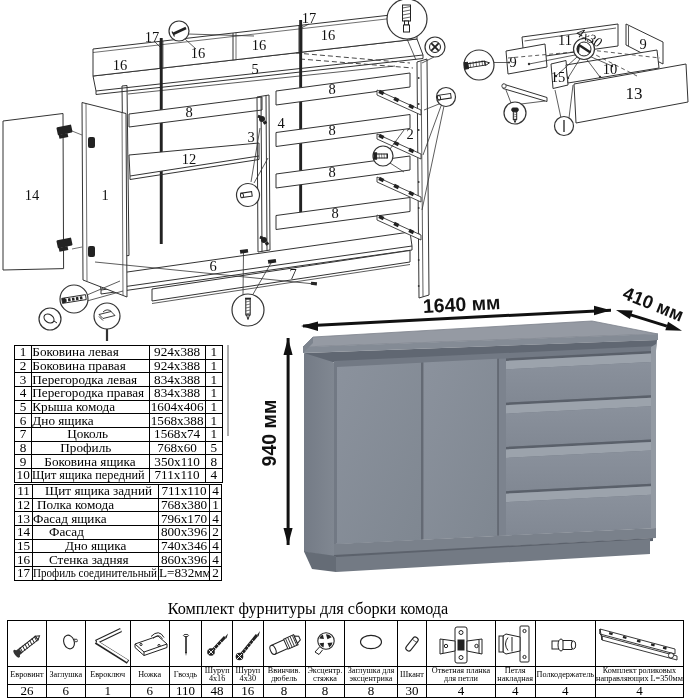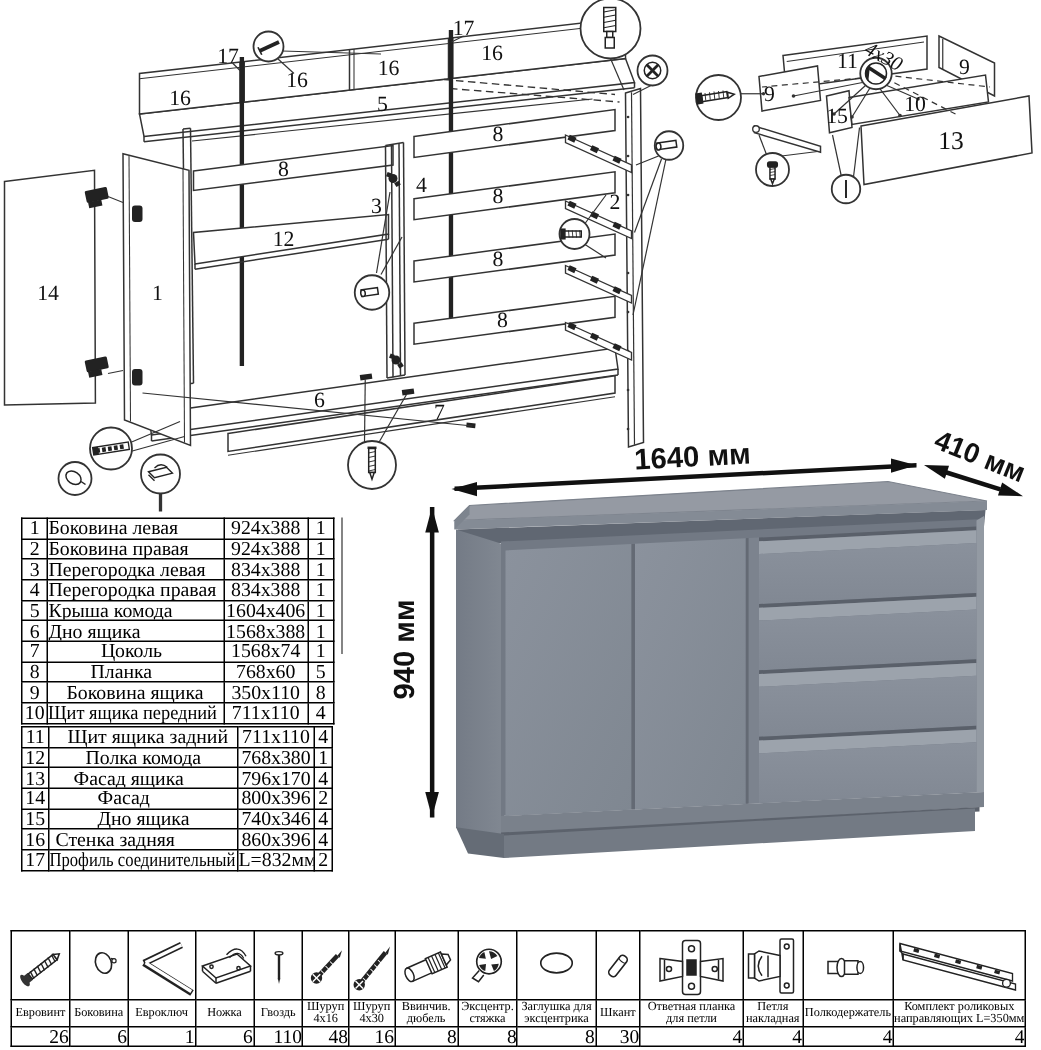--- a/index.html
+++ b/index.html
@@ -10,29 +10,30 @@
   
   .parts{position:absolute;left:14px;font-size:13.2px;color:#000;table-layout:fixed;border-collapse:collapse;}
   .parts td{border:1px solid #000;padding:0;height:12.68px;line-height:12.3px;overflow:hidden;white-space:nowrap;}
   .parts .n{text-align:center;}
   .parts .s{text-align:center;}
   .parts .q{text-align:center;}
   
   .hw{position:absolute;left:7px;top:620px;width:677px;table-layout:fixed;font-size:8.2px;color:#000;}
   .hw td{border:1px solid #000;text-align:center;vertical-align:middle;padding:0;overflow:hidden;}
   .hw .lab{height:16px;line-height:8.4px;}
-  .hw .qty{height:12.5px;font-size:13px;line-height:12.5px;text-align:right;}
+  .hw .qty{height:12.5px;font-size:13px;line-height:12.5px;}
   .hw .ico{height:45px;}
   .hw .ico svg{display:block;margin:0 auto;}
   #hwtitle{position:absolute;left:0px;top:600px;width:616px;text-align:center;
      font-size:16.2px;color:#000;}
 </style>
 </head>
 <body>
 <div id="page">
+  <div id="hwtitle">Комплект фурнитуры для сборки комода</div>
 
   <table class="parts" style="top:345px;width:209px;">
     <colgroup>
         <col style="width:17px">
         <col style="width:115px">
         <col style="width:55px">
         <col style="width:17px">
       </colgroup>
     <tbody>
         <tr>
@@ -72,21 +73,21 @@
           <td class="q">1</td>
         </tr>
     <tr>
           <td class="n">7</td>
           <td style="padding-left:35px">Цоколь</td>
           <td class="s">1568х74</td>
           <td class="q">1</td>
         </tr>
     <tr>
           <td class="n">8</td>
-          <td style="padding-left:28px">Планка</td>
+          <td style="padding-left:28px">Профиль</td>
           <td class="s">768х60</td>
           <td class="q">5</td>
         </tr>
     <tr>
           <td class="n">9</td>
           <td style="padding-left:12px">Боковина ящика</td>
           <td class="s">350х110</td>
           <td class="q">8</td>
         </tr>
     <tr>
@@ -107,45 +108,45 @@
       </colgroup>
     <tbody>
         <tr>
           <td class="n">11</td>
           <td style="padding-left:12px">Щит ящика задний</td>
           <td class="s">711х110</td>
           <td class="q">4</td>
         </tr>
     <tr>
           <td class="n">12</td>
-          <td style="padding-left:24px">Полка комода</td>
+          <td style="padding-left:4px">Полка комода</td>
           <td class="s">768х380</td>
           <td class="q">1</td>
         </tr>
     <tr>
           <td class="n">13</td>
-          <td style="padding-left:16px">Фасад ящика</td>
+          <td style="">Фасад ящика</td>
           <td class="s">796х170</td>
           <td class="q">4</td>
         </tr>
     <tr>
           <td class="n">14</td>
-          <td style="padding-left:32px">Фасад</td>
+          <td style="padding-left:16px">Фасад</td>
           <td class="s">800х396</td>
           <td class="q">2</td>
         </tr>
     <tr>
           <td class="n">15</td>
           <td style="padding-left:32px">Дно ящика</td>
           <td class="s">740х346</td>
           <td class="q">4</td>
         </tr>
     <tr>
           <td class="n">16</td>
-          <td style="padding-left:4px">Стенка задняя</td>
+          <td style="padding-left:16px">Стенка задняя</td>
           <td class="s">860х396</td>
           <td class="q">4</td>
         </tr>
     <tr>
           <td class="n">17</td>
           <td><span style="display:inline-block;transform:scaleX(0.84);transform-origin:0 50%;">Профиль соединительный</span></td>
           <td class="s">L=832мм</td>
           <td class="q">2</td>
         </tr>
   </tbody>
@@ -352,21 +353,21 @@
             <rect x="55" y="20.7" width="3.6" height="2.4" transform="rotate(15 57 22)"></rect>
             <rect x="67" y="23.9" width="3.6" height="2.4" transform="rotate(15 69 25)"></rect>
           </g>
           <circle cx="75" cy="32.5" r="2.6"></circle>
         </g>
             </svg>
           </td>
     </tr>
     <tr>
       <td class="lab">Евровинт</td>
-          <td class="lab">Боковина</td>
+          <td class="lab">Заглушка</td>
           <td class="lab">Евроключ</td>
       <td class="lab">Ножка</td>
           <td class="lab">Гвоздь</td>
           <td class="lab">Шуруп<br>4х16</td>
       <td class="lab">Шуруп<br>4х30</td>
           <td class="lab">Ввинчив.<br>дюбель</td>
           <td class="lab">Эксцентр.<br>стяжка</td>
       <td class="lab">Заглушка для<br>эксцентрика</td>
           <td class="lab">Шкант</td>
           <td class="lab">Ответная планка<br>для петли</td>

